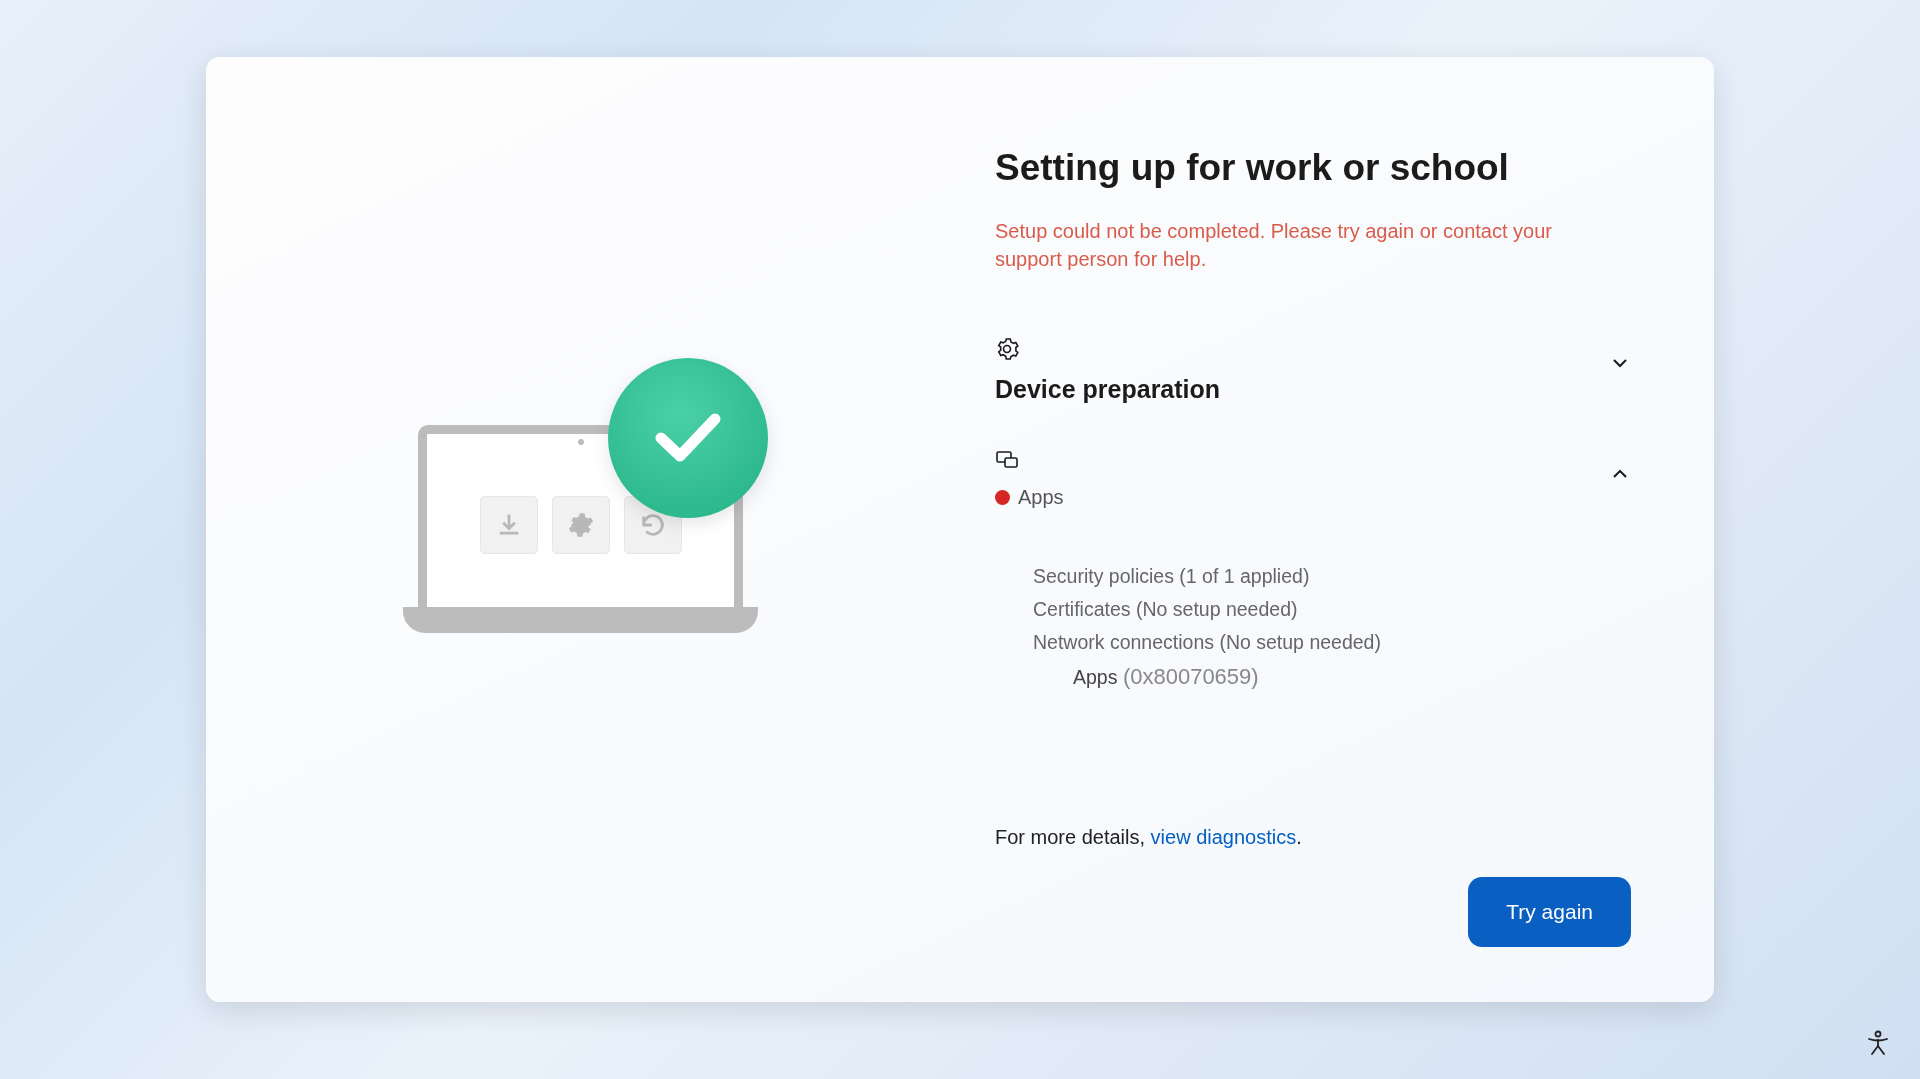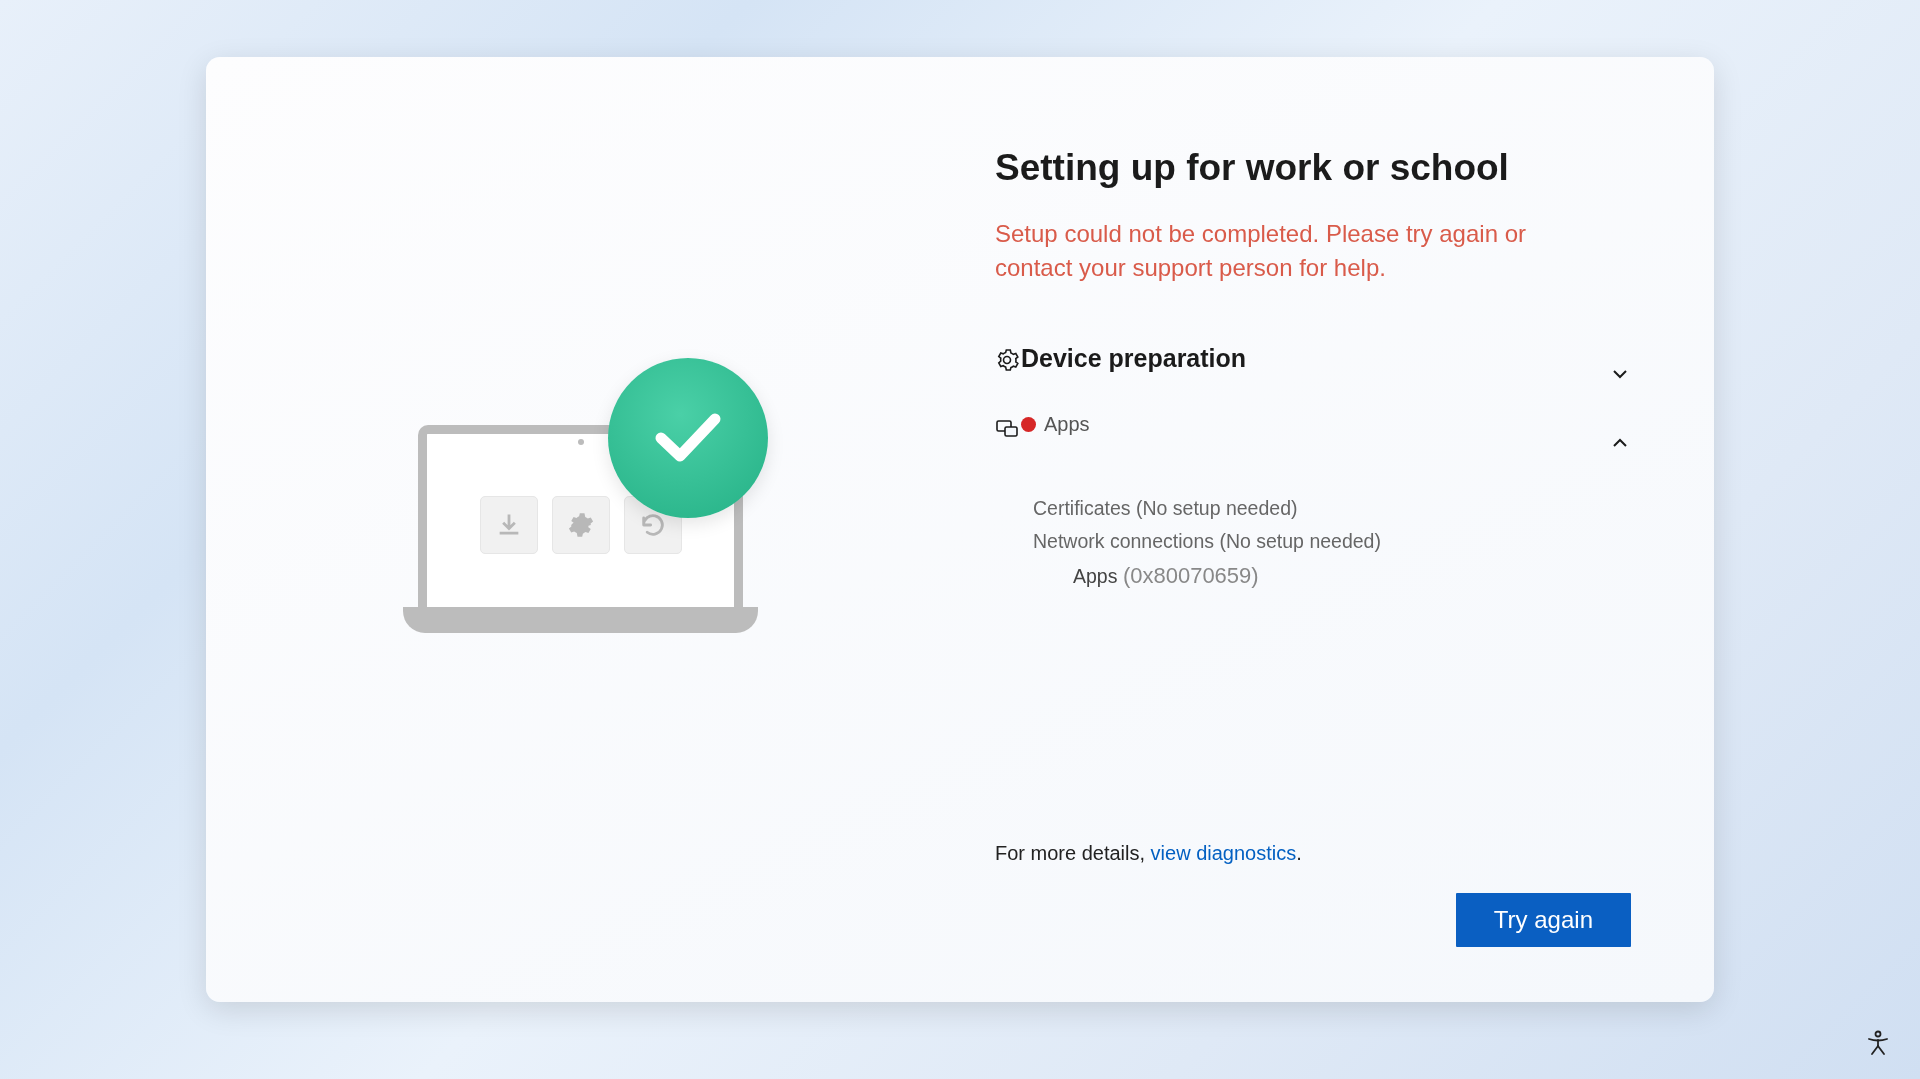--- a/index.html
+++ b/index.html
@@ -107,33 +107,34 @@
     flex-direction: column;
     position: relative;
   }
   .title {
     font-size: 37px;
     font-weight: 600;
     color: #1b1b1b;
     margin-bottom: 28px;
   }
   .error-msg {
-    font-size: 24px;
+    font-size: 20px;
     color: #d95b4a;
     line-height: 1.4;
     max-width: 560px;
     margin-bottom: 60px;
   }
   .steps { display: flex; flex-direction: column; gap: 34px; }
   .step {
     display: flex;
     align-items: flex-start;
-    gap: 2px;
+    gap: 14px;
     position: relative;
     padding-right: 60px;
+    flex-direction: column;
   }
   .step-icon { width: 24px; height: 24px; flex-shrink: 0; margin-top: 4px; }
   .step-icon svg { width: 24px; height: 24px; fill: #1b1b1b; }
   .step-body { flex: 1; }
   .step-title { font-size: 25px; font-weight: 600; color: #1b1b1b; margin-bottom: 6px; }
   .step-status { display: flex; align-items: center; gap: 8px; font-size: 20px; color: #555; }
   .status-dot { width: 15px; height: 15px; border-radius: 50%; flex-shrink: 0; position: relative; }
   .status-dot.completed { background: #1aa87a; }
   .status-dot.completed::after {
     content: "";
@@ -173,23 +174,23 @@
     font-size: 20px;
     color: #222;
     margin-bottom: 28px;
   }
   .diag-link { color: #0360c2; cursor: pointer; }
   .btn-row { display: flex; justify-content: flex-end; }
   .btn {
     background: #0a5fc2;
     color: #fff;
     border: none;
-    font-size: 24px;
-    padding: 13px 38px;
-    border-radius: 1px;
+    font-size: 21px;
+    padding: 23px 38px;
+    border-radius: 14px;
     cursor: pointer;
     font-family: inherit;
   }
 
   .accessibility-icon {
     position: absolute;
     bottom: 22px;
     right: 28px;
     width: 28px;
     height: 28px;
@@ -269,20 +270,21 @@
           </div>
         </div>
         <div class="chevron">
           <svg viewBox="0 0 20 20">
               <path d="M4 13 L10 7 L16 13"></path>
             </svg>
         </div>
       </div>
 
       <div class="details">
+        <div class="detail-line">Security policies (1 of 1 applied)</div>
         <div class="detail-line">Certificates (No setup needed)</div>
         <div class="detail-line">Network connections (No setup needed)</div>
         <div class="detail-line">
           <span class="app-name">Apps</span>
           <span class="app-code">(0x80070659)</span>
         </div>
       </div>
 
     </div>
 

